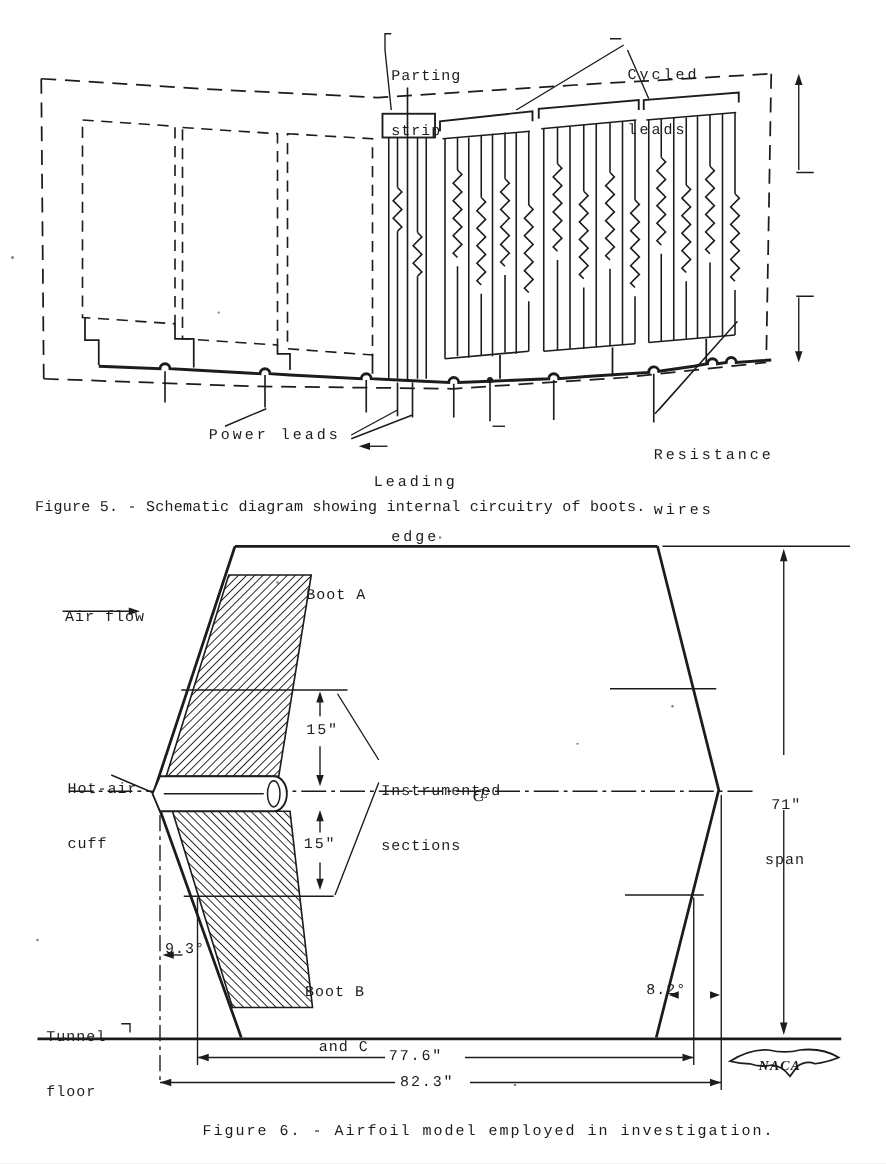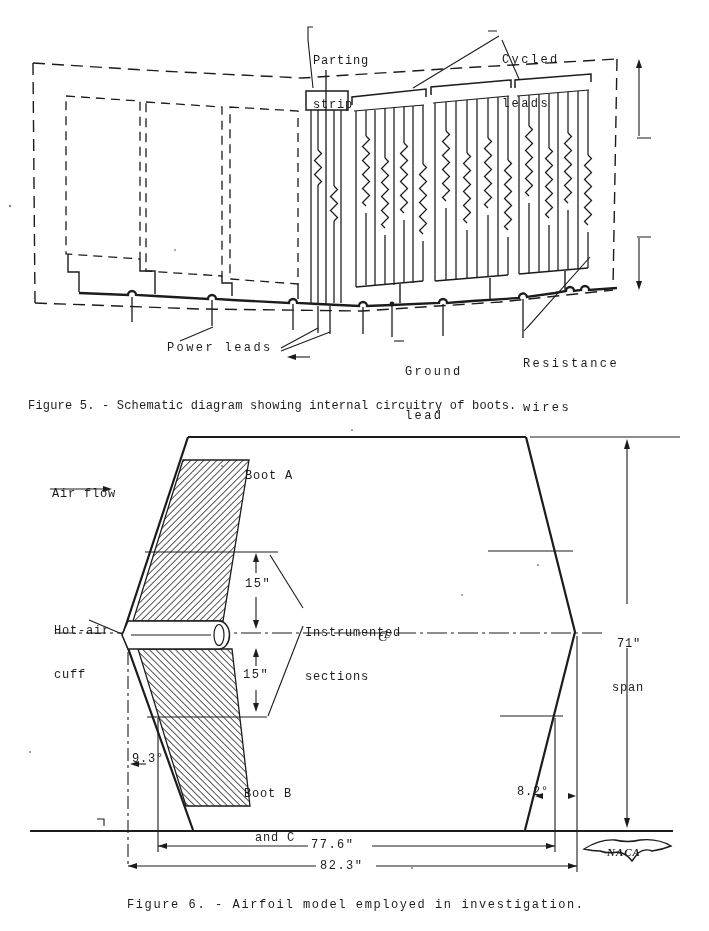--- a/index.html
+++ b/index.html
@@ -10,21 +10,21 @@
     color:#1c1c1c;
   }
   .art{position:absolute;left:0;top:0;}
   .lbl{
     position:absolute;font-size:12px;line-height:14.5px;
     letter-spacing:0.8px;white-space:pre;color:#1c1c1c;
   }
   .sp2{letter-spacing:2.4px;}
   .dim{letter-spacing:1.5px;}
   .cap{font-size:12px;letter-spacing:0.2px;text-align:right;}
-  .cap6{letter-spacing:1.6px;}
+  .cap6{letter-spacing:1.6px;margin-left:35px;}
   .rot{
     width:97px;height:30px;text-align:center;letter-spacing:2px;
     transform:rotate(-90deg);transform-origin:50% 50%;
   }
   svg{display:block;}
 </style>
 </head>
 <body>
 
 <div class="page">
@@ -233,25 +233,25 @@
   <div>leads</div>
 </div>
 
 <div class="lbl rot" style="left:647px;top:168px">
   
   
 </div>
 
 <div class="lbl sp2" style="left:167px;top:341px">Power leads</div>
 
-
-<div class="lbl sp2" style="left:405px;top:336px">
-  <div>Ground</div>
-  <div>lead</div>
-</div>
+<div class="lbl sp2" style="left:299px;top:350px">
+  <div>Leading</div>
+  <div style="padding-left:14px">edge</div>
+</div>
+
 
 <div class="lbl sp2" style="left:523px;top:328px">
   <div>Resistance</div>
   <div>wires</div>
 </div>
 
 <div class="lbl cap" style="left:28px;top:399px">Figure 5. - Schematic diagram showing internal circuitry of boots.</div>
 
 <div class="lbl" style="left:52px;top:487px">Air flow</div>
 
@@ -278,20 +278,24 @@
 
 <div class="lbl" style="left:244px;top:758px">
   <div>Boot B</div>
   <div style="padding-left:11px">and C</div>
 </div>
 
 <div class="lbl" style="left:132px;top:752px">9.3°</div>
 
 <div class="lbl" style="left:517px;top:785px">8.2°</div>
 
+<div class="lbl" style="left:37px;top:794px">
+  <div>Tunnel</div>
+  <div>floor</div>
+</div>
 
 <div class="lbl dim" style="left:311px;top:838px">77.6"</div>
 
 <div class="lbl dim" style="left:320px;top:859px">82.3"</div>
 
 <div class="lbl cap cap6" style="left:127px;top:898px">Figure 6. - Airfoil model employed in investigation.</div>
 
 </div>
 
 </body></html>

